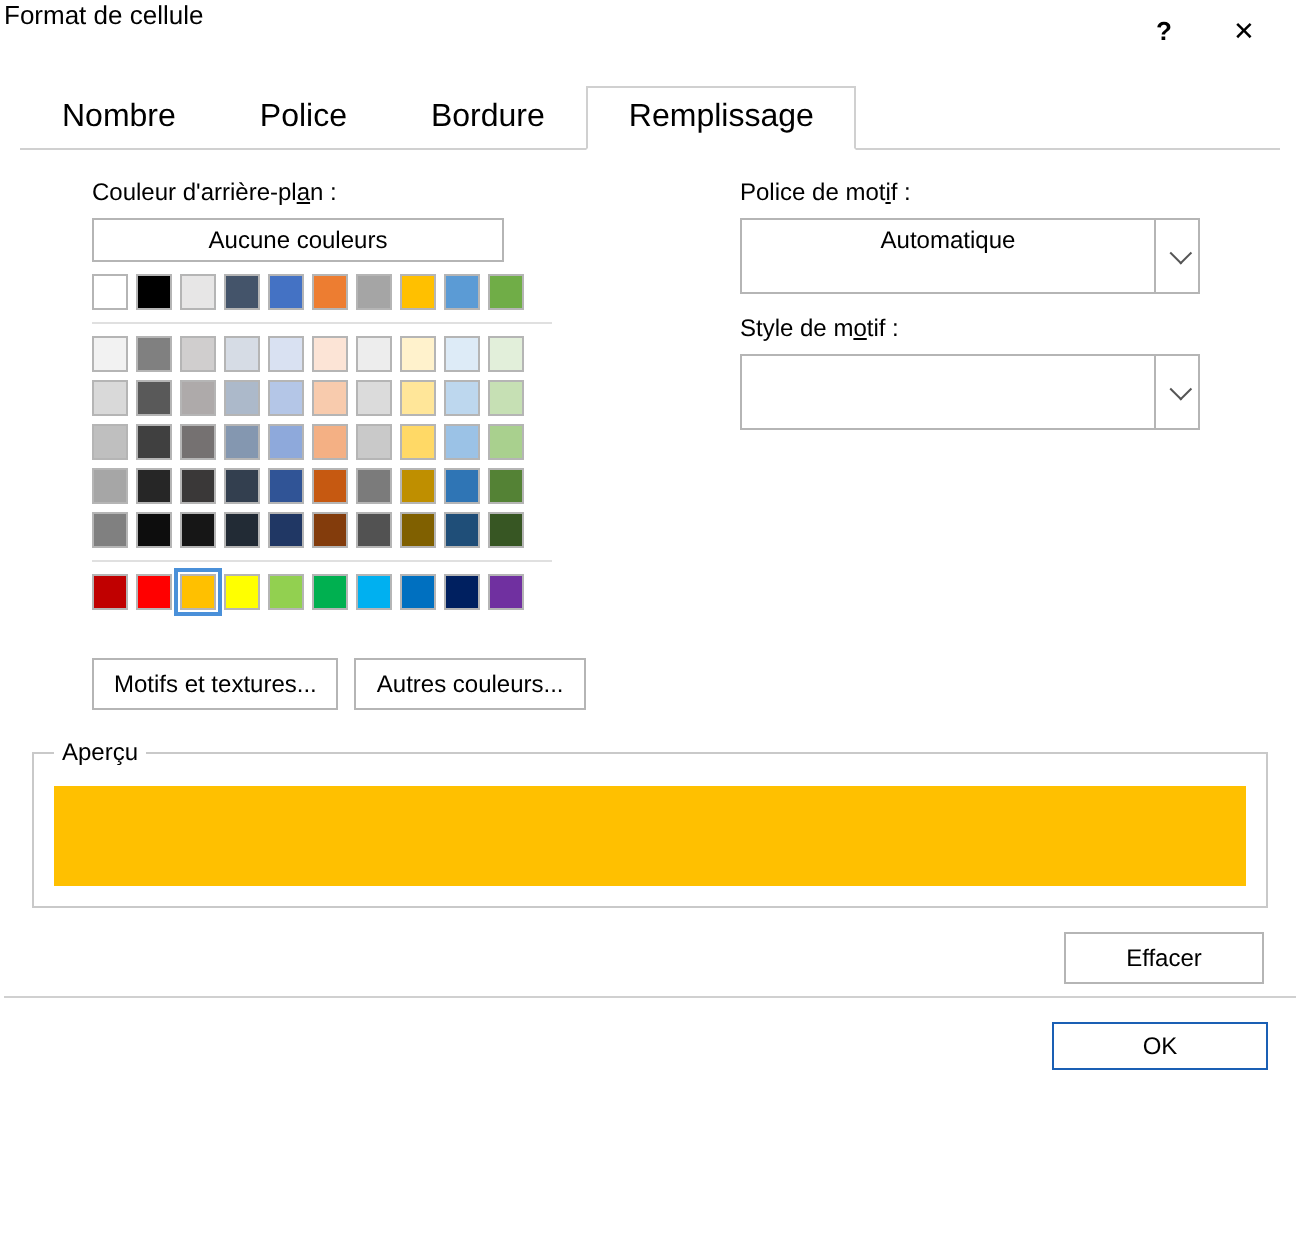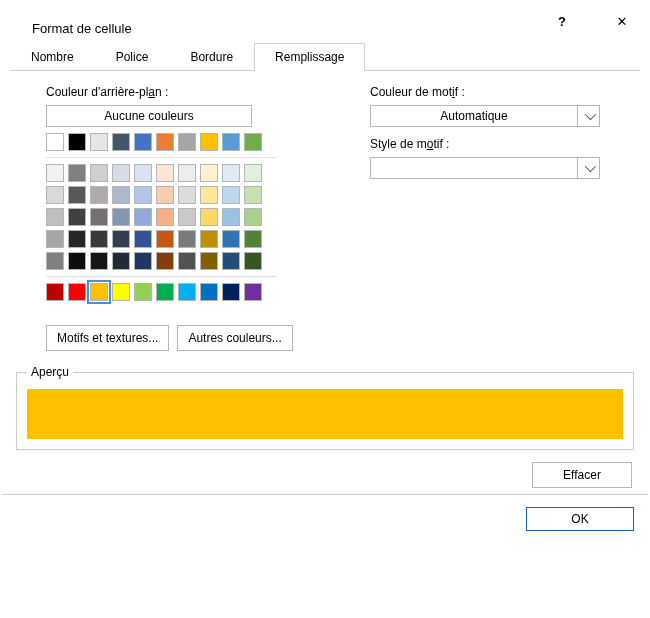--- a/index.html
+++ b/index.html
@@ -1,35 +1,35 @@
 <!DOCTYPE html>
 <html><head>
 <meta charset="utf-8">
 <style>
   * { box-sizing: border-box; font-family: "Segoe UI", Tahoma, sans-serif; }
   body { margin: 0; background: #fff; width: 650px; height: 618px; overflow: hidden; font-size: 12px; color: #000; }
-  .titlebar { display: flex; align-items: flex-end; height: 36px; padding: 0 8px 0 32px; gap: 20px; }
+  .titlebar { display: flex; align-items: flex-start; height: 36px; padding: 0 8px 0 2px; }
   .titlebar .title { flex: 1; font-size: 13px; }
   .titlebar .winbtn { width: 40px; height: 30px; display: flex; align-items: center; justify-content: center; font-size: 13px; font-family: Arial, sans-serif; }
   .tabs { display: flex; border-bottom: 1px solid #d0d0d0; margin: 6px 10px 0 10px; }
-  .tab { padding: 6px 20px; font-size: 12px; cursor: default; border: 1px solid transparent; border-bottom: none; position: relative; top: 1px; }
+  .tab { padding: 6px 20px; font-size: 16px; cursor: default; border: 1px solid transparent; border-bottom: none; position: relative; top: 1px; }
   .tab.active { border-color: #d0d0d0; background: #fff; border-bottom: 1px solid #fff; }
   .panel { padding: 14px 22px 8px 22px; display: flex; gap: 24px; }
   .left { flex: 0 0 300px; margin-left: 24px; }
   .right { flex: 1; }
   .label { margin-bottom: 6px; font-size: 12px; }
   .label .u { text-decoration: underline; }
   .no-color-btn { width: 206px; height: 22px; border: 1px solid #b5b5b5; background: #fff; display: flex; align-items: center; justify-content: center; font-size: 12px; margin-bottom: 6px; }
   .swatch-grid { display: flex; flex-wrap: wrap; gap: 4px; width: 230px; }
   .swatch { width: 18px; height: 18px; border: 1px solid #b5b5b5; }
   .swatch.selected { outline: 2px solid #4a90d9; outline-offset: 1px; }
   .divider { border-top: 1px solid #e0e0e0; margin: 6px 0 6px 0; width: 230px; }
   .btn { border: 1px solid #b5b5b5; background: #fff; padding: 5px 10px; font-size: 12px; display: inline-flex; align-items: center; justify-content: center; }
   .btn-row { display: flex; gap: 8px; margin-top: 24px; }
-  .combobox { display: flex; width: 230px; border: 1px solid #b5b5b5; height: 22px; }
+  .combobox { display: flex; width: 230px; border: 1px solid #b5b5b5; height: 38px; }
   .combobox .value { flex: 1; text-align: center; font-size: 12px; line-height: 20px; }
   .combobox .drop { width: 22px; display: flex; align-items: center; justify-content: center; border-left: 1px solid #b5b5b5; }
   .chev::before { content: ""; display: block; width: 7px; height: 7px; border-right: 1.2px solid #555; border-bottom: 1.2px solid #555; transform: rotate(45deg) translateY(-2px); }
   fieldset.preview { border: 1px solid #c9c9c9; margin: 6px 16px; padding: 10px; }
   fieldset.preview legend { font-size: 12px; padding: 0 4px; }
   .preview-box { height: 50px; width: 100%; }
   .bottom-row1 { display: flex; justify-content: flex-end; padding: 6px 18px 6px 18px; }
   .bottom-sep { border-top: 1px solid #d0d0d0; margin: 0 2px; }
   .bottom-row2 { display: flex; justify-content: flex-end; gap: 10px; padding: 12px 16px; }
   .btn-ok { width: 108px; border: 1px solid #1a5fb4; padding: 4px 0; }
@@ -143,21 +143,21 @@
       </div>
       <div class="btn">
         <span class="u">A</span>
           <span>utres couleurs...</span>
       </div>
     </div>
   </div>
 
   <div class="right">
     <div class="label">
-      <span>Couleur de mot</span><span class="u">i</span><span>f :</span>
+      <span>Police de mot</span><span class="u">i</span><span>f :</span>
     </div>
     <div class="combobox">
       <div class="value">Automatique</div>
       <div class="drop">
           <span class="chev"></span>
         </div>
     </div>
     <div class="label" style="margin-top:10px;">
       <span>Style de m</span><span class="u">o</span><span>tif :</span>
     </div>

